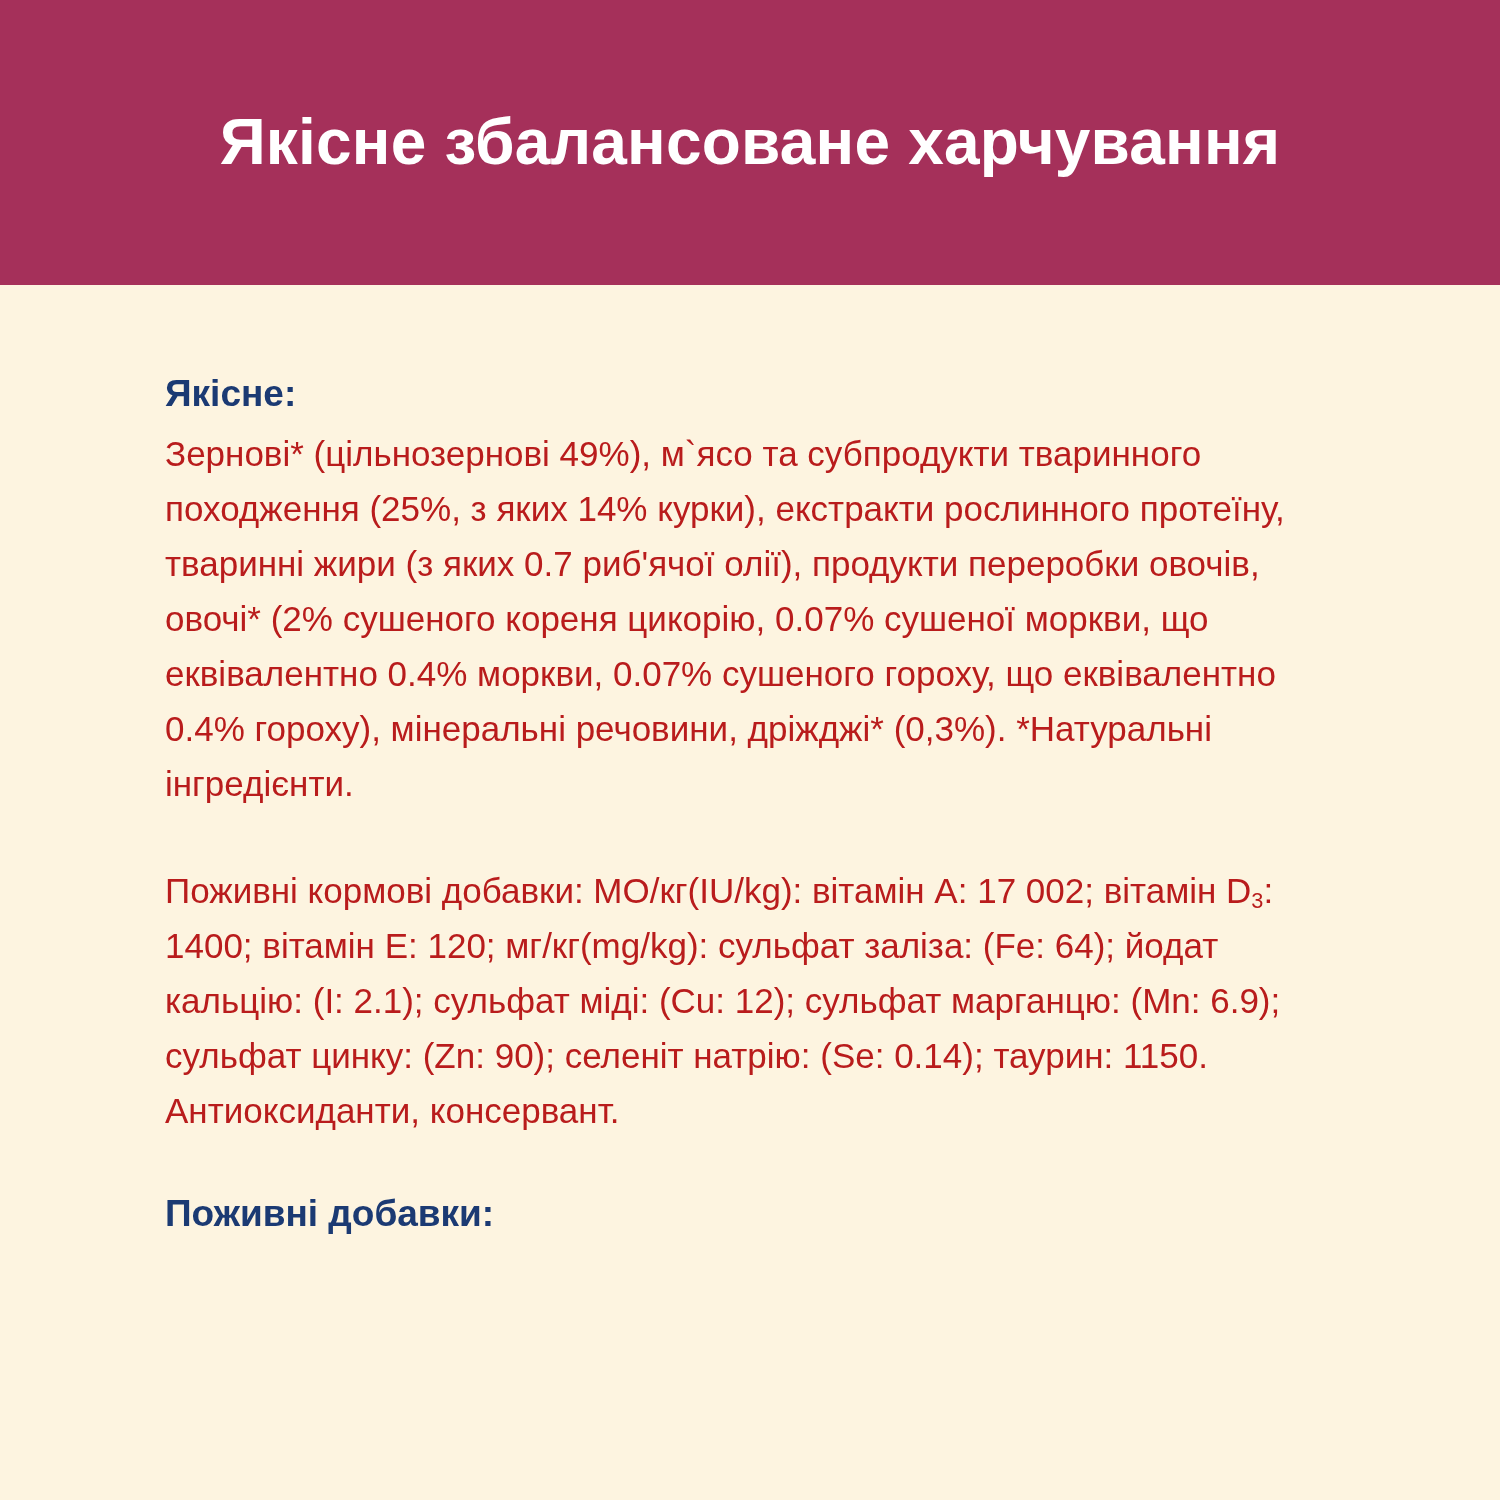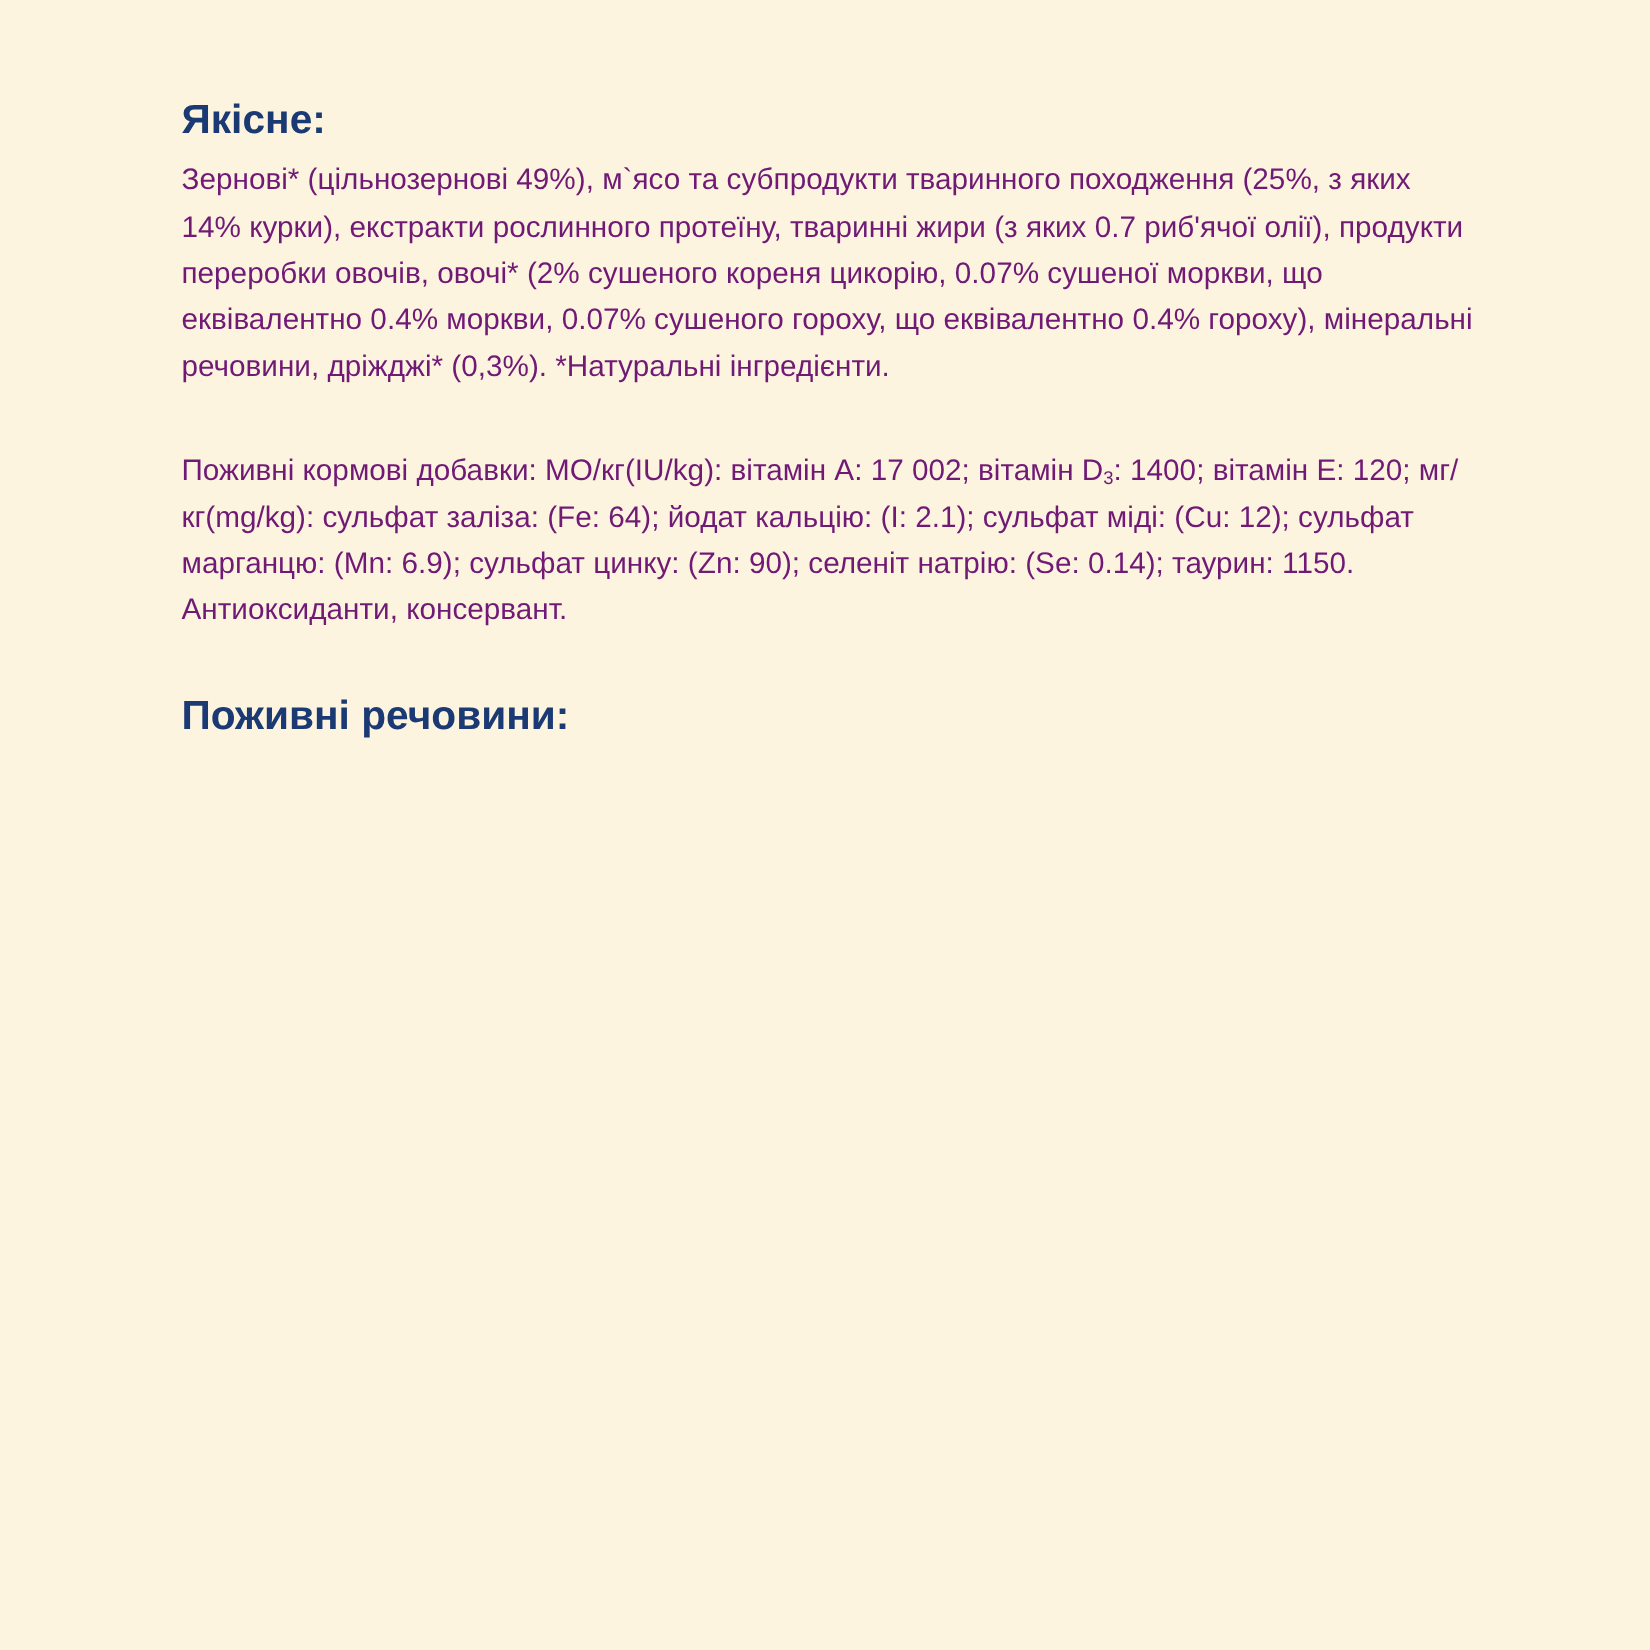--- a/index.html
+++ b/index.html
@@ -57,50 +57,53 @@
 
   .section-heading {
     color: #1b3a73;
     font-size: 37px;
     font-weight: bold;
     margin: 0 0 10px 0;
     line-height: 1.25;
   }
 
   .section-body {
-    color: #701a75;
-    font-size: 27px;
+    color: #b91c1c;
+    font-size: 35px;
     font-weight: normal;
     line-height: 1.57;
     margin: 0;
     max-width: 1180px;
   }
 
   .section-body sub {
     font-size: 0.62em;
     vertical-align: baseline;
     position: relative;
     bottom: -0.22em;
   }
 </style>
 </head>
 <body>
 
 <div class="page">
 
+  <div class="banner">
+    <div class="banner-title">Якісне збалансоване харчування</div>
+  </div>
 
   <div class="content">
 
     <div class="section">
       <h2 class="section-heading">Якісне:</h2>
       <p class="section-body">Зернові* (цільнозернові 49%), м`ясо та субпродукти тваринного походження (25%, з яких 14% курки), екстракти рослинного протеїну, тваринні жири (з яких 0.7 риб'ячої олії), продукти переробки овочів, овочі* (2% сушеного кореня цикорію, 0.07% сушеної моркви, що еквівалентно 0.4% моркви, 0.07% сушеного гороху, що еквівалентно 0.4% гороху), мінеральні речовини, дріжджі* (0,3%). *Натуральні інгредієнти.</p>
     </div>
 
     <div class="section">
       <p class="section-body"><span>Поживні кормові добавки: МО/кг(IU/kg): вітамін А: 17 002; вітамін D</span><sub>3</sub><span>: 1400; вітамін Е: 120; мг/кг(mg/kg): сульфат заліза: (Fe: 64); йодат кальцію: (I: 2.1); сульфат міді: (Cu: 12); сульфат марганцю: (Mn: 6.9); сульфат цинку: (Zn: 90); селеніт натрію: (Se: 0.14); таурин: 1150. Антиоксиданти, консервант.</span></p>
     </div>
 
     <div class="section">
-      <h2 class="section-heading">Поживні речовини:</h2>
+      <h2 class="section-heading">Поживні добавки:</h2>
     </div>
 
   </div>
 </div>
 
 </body></html>

